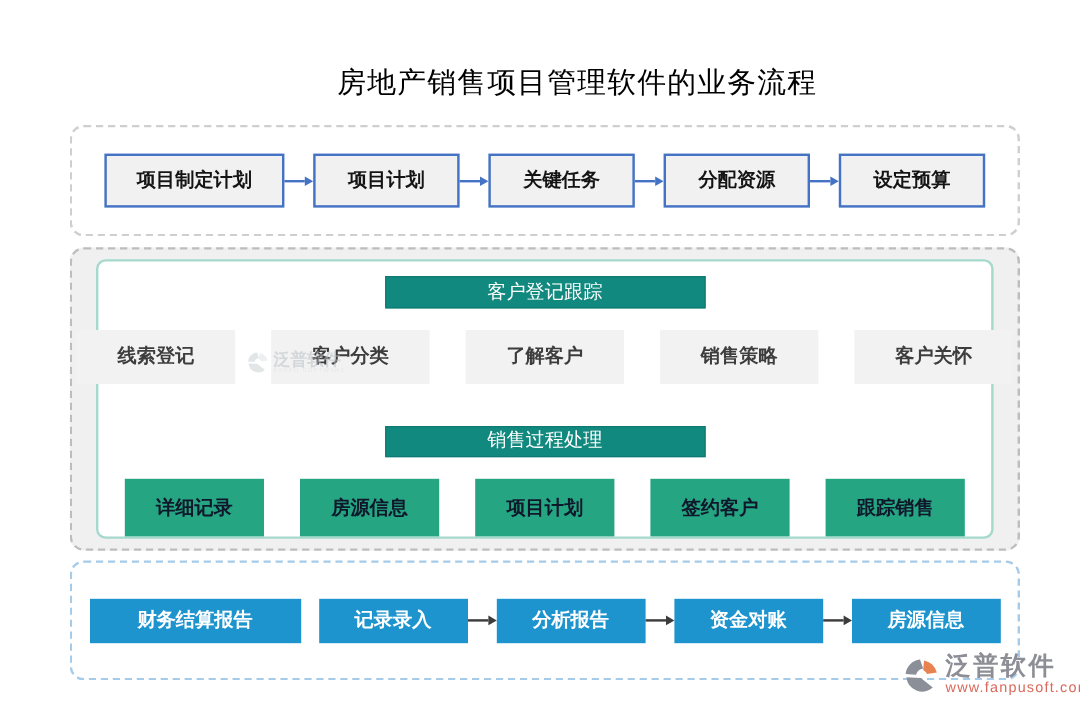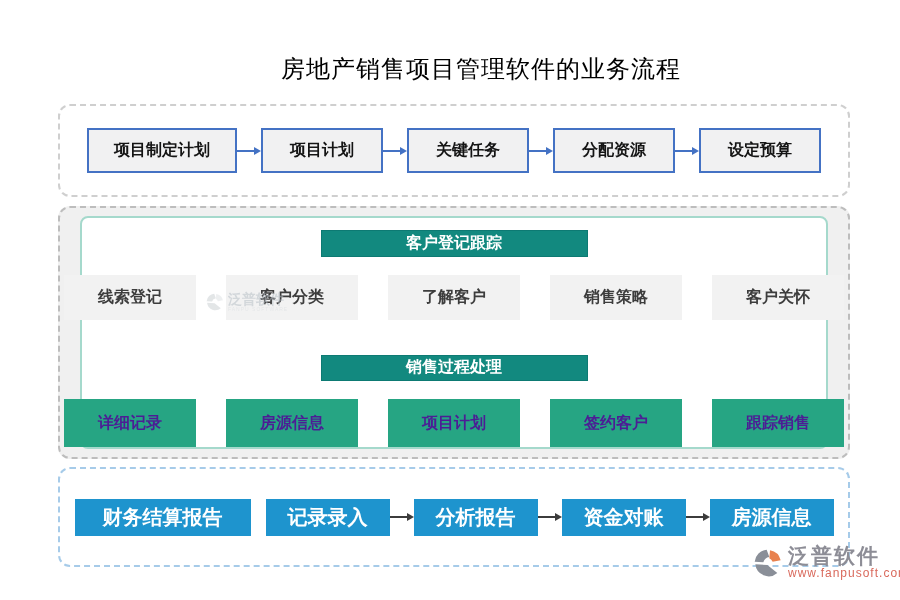--- a/index.html
+++ b/index.html
@@ -27,38 +27,38 @@
   .arrow.dark{color:#3c3c3c;}
   .spacer{width:15px;flex:none;}
 
   
   .sec-mid{position:absolute;left:58px;top:206px;width:792px;height:253px;
            background:#f0f0f0;border:2px dashed #bdbdbd;border-radius:12px;box-sizing:border-box;}
   .mid-inner{position:absolute;left:80px;top:216px;width:748px;height:233px;
              background:#fff;border:2px solid #a5d9cc;border-radius:8px;box-sizing:border-box;
              display:flex;flex-direction:column;align-items:center;}
   .group-header{margin-top:12px;width:267px;height:27px;background:#12897f;border:1px solid #0d7a73;
-                box-sizing:border-box;color:#fff;font-size:16px;font-weight:bold;
+                box-sizing:border-box;color:#fff;font-size:16px;font-weight:normal;
                 display:flex;align-items:center;justify-content:center;}
   .group-header.second{margin-top:35px;}
   .mid-row{margin-top:18px;display:flex;gap:30px;justify-content:center;}
   .gray-box{width:132px;height:45px;background:#f2f2f2;color:#3d3d3d;
             display:flex;align-items:center;justify-content:center;
             font-size:16px;font-weight:bold;}
-  .green-box{width:132px;height:48px;background:#26a583;color:#4c1d95;
+  .green-box{width:116px;height:48px;background:#26a583;color:#0f172a;
              display:flex;align-items:center;justify-content:center;
              font-size:16px;font-weight:bold;}
 
   
   .sec-bottom{position:absolute;left:58px;top:467px;width:792px;height:100px;
               border:2px dashed #a6cbe9;border-radius:12px;box-sizing:border-box;
               display:flex;align-items:center;justify-content:center;background:transparent;}
   .fin-box{width:124px;height:37px;background:#1e94ce;color:#fff;
            display:flex;align-items:center;justify-content:center;
-           font-size:20px;font-weight:bold;}
+           font-size:16px;font-weight:bold;}
   .fin-box.wide{width:176px;}
 
   
   .watermark{position:absolute;left:205px;top:292px;display:flex;align-items:center;
              opacity:.55;pointer-events:none;}
   .watermark svg{width:20px;height:20px;margin-right:3px;opacity:.6;}
   .wm-text{font-size:14px;font-weight:bold;color:#b9c1c8;line-height:13px;}
   .wm-sub{font-size:5px;color:#d9dde0;letter-spacing:1px;}
 
   

